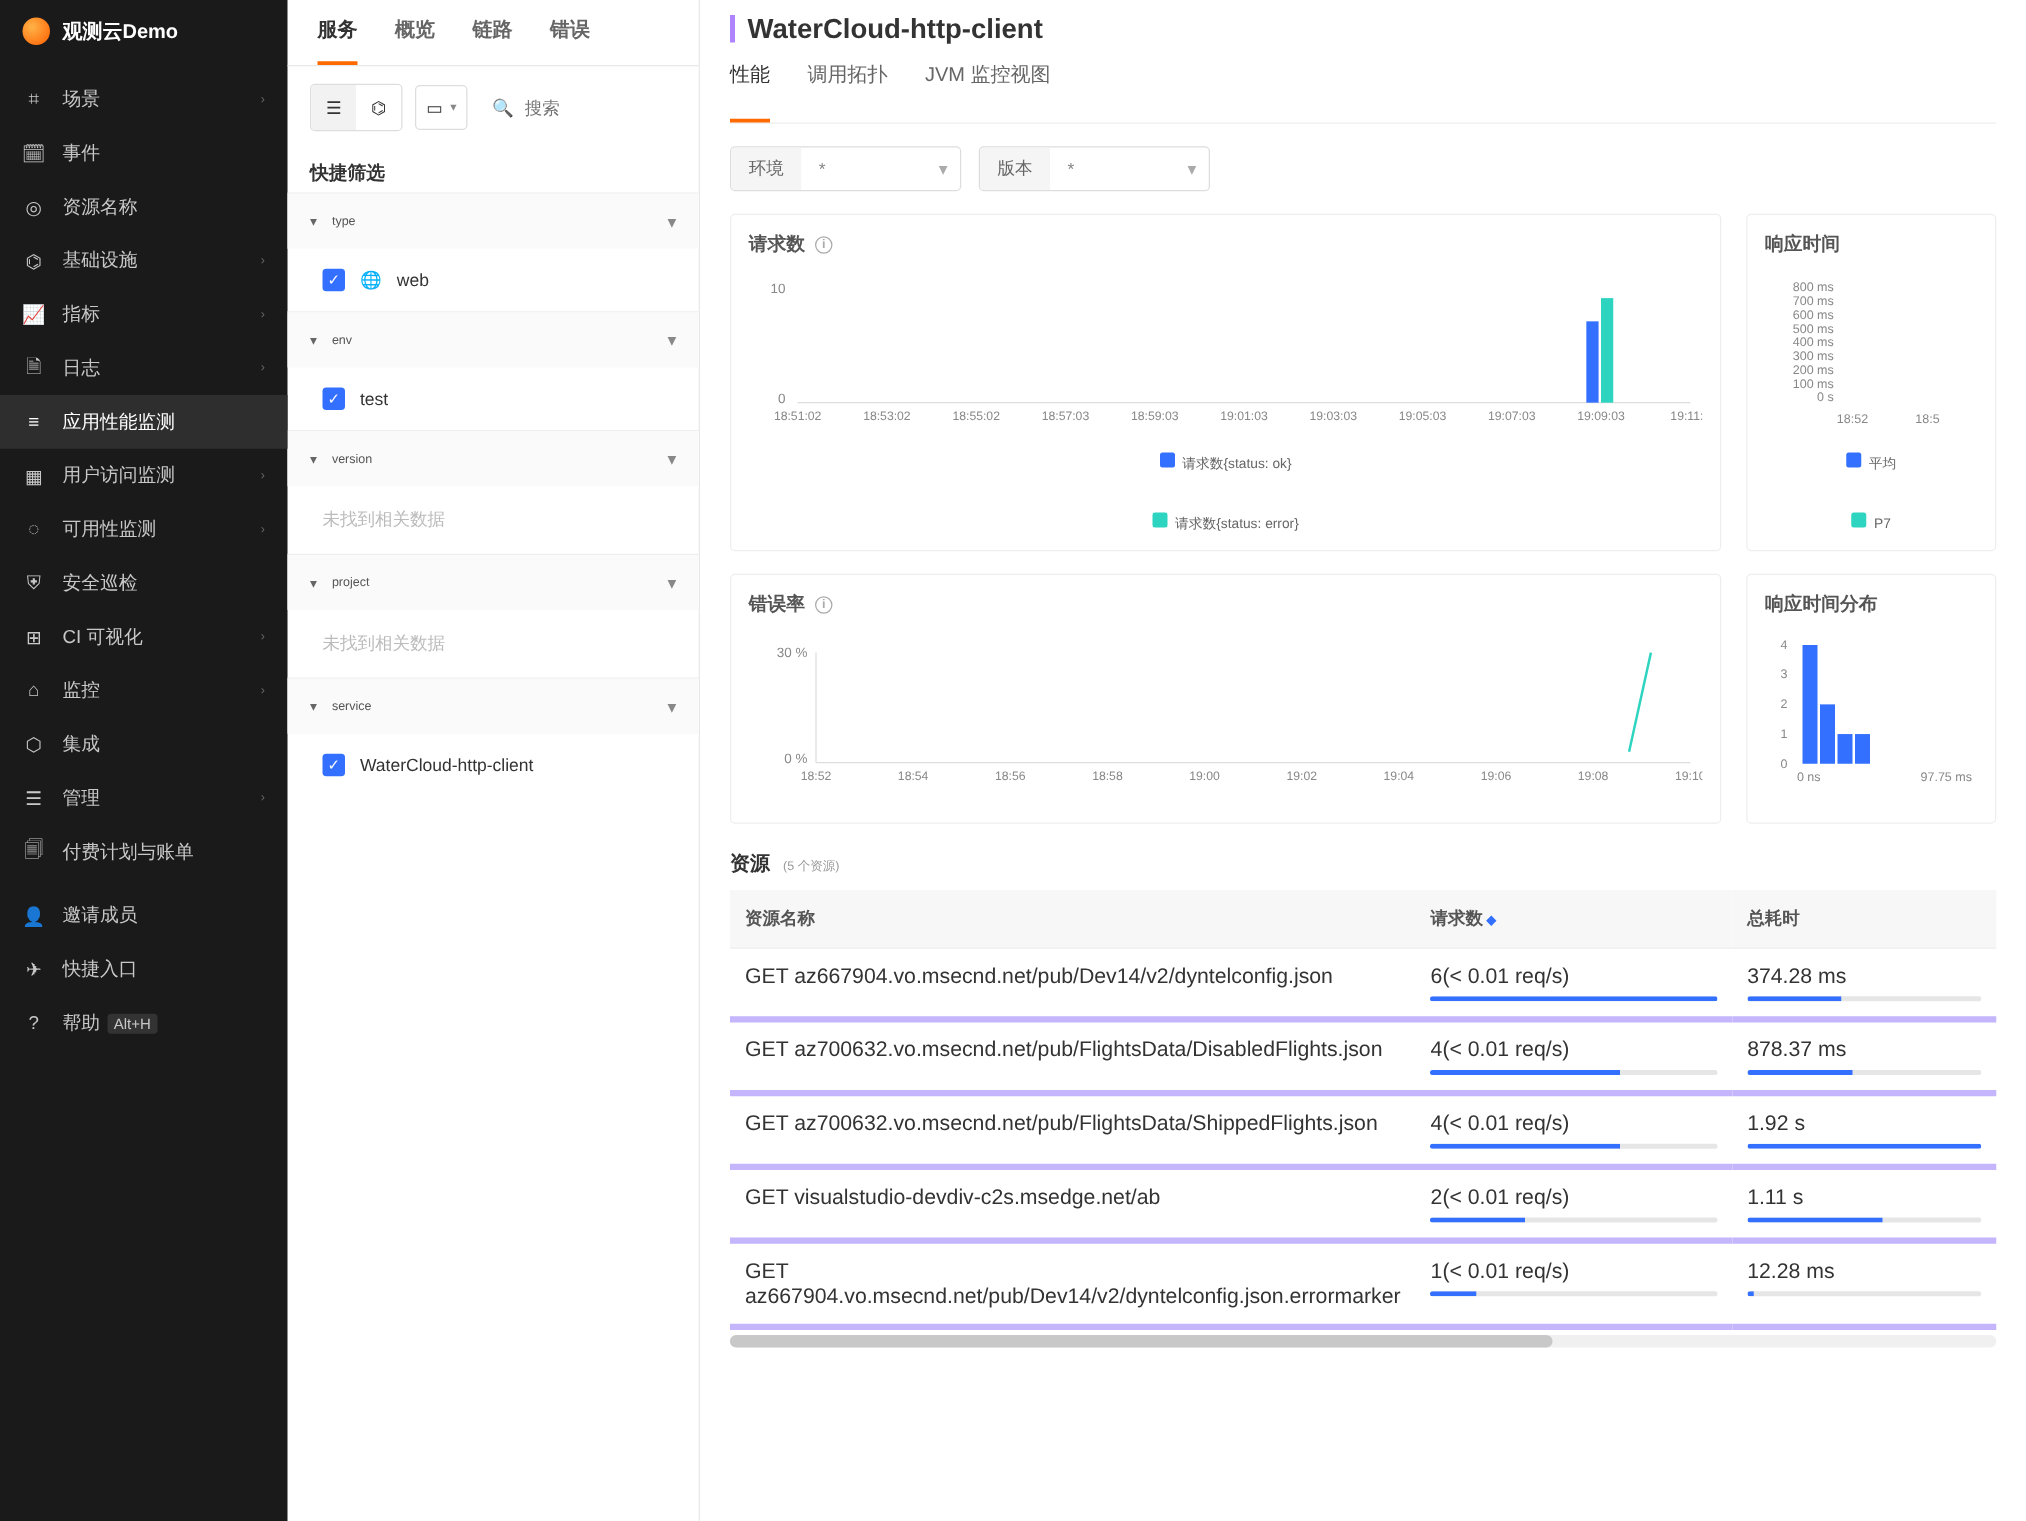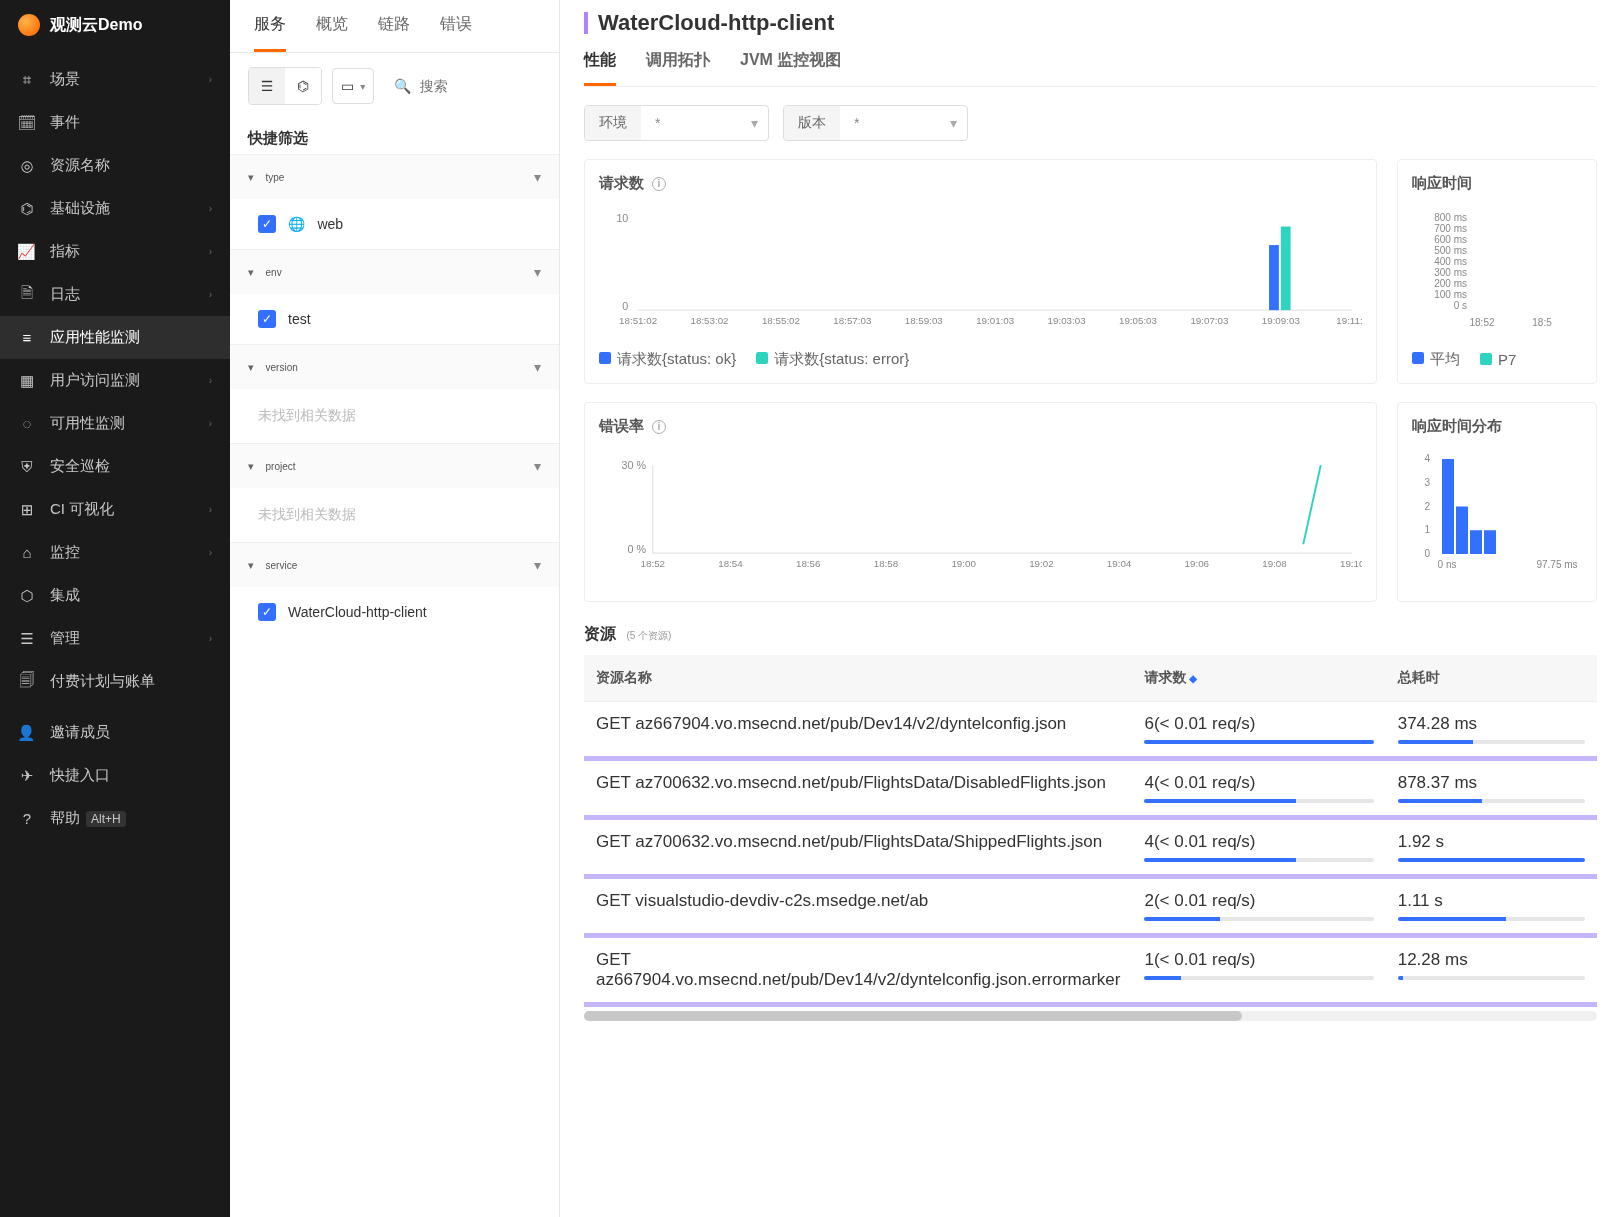--- a/index.html
+++ b/index.html
@@ -15,21 +15,21 @@
 .nav-item.active { background: #2e2e2e; color: #fff; }
 .nav-icon { width: 18px; height: 18px; display: inline-flex; align-items: center; justify-content: center; font-size: 15px; }
 .nav-label { flex: 1; font-size: 15px; }
 .nav-chev { font-size: 10px; color: #666; }
 .nav-bottom { padding-bottom: 16px; }
 .nav-help-sc { background: #333; padding: 1px 5px; border-radius: 3px; font-size: 12px; margin-left: 6px; }
 
 
 .filter-panel { width: 330px; border-right: 1px solid #e8e8e8; display: flex; flex-direction: column; }
 .top-tabs { display: flex; gap: 30px; padding: 14px 24px 0; border-bottom: 1px solid #e8e8e8; }
-.top-tab { padding-bottom: 14px; font-size: 16px; font-weight: 400; color: #666; cursor: pointer; }
+.top-tab { padding-bottom: 14px; font-size: 16px; font-weight: 700; color: #666; cursor: pointer; }
 .top-tab.active { color: #333; border-bottom: 3px solid #ff6a00; }
 .toolbar { display: flex; align-items: center; gap: 10px; padding: 14px 18px; }
 .tb-btn-group { display: flex; border: 1px solid #ddd; border-radius: 4px; overflow: hidden; }
 .tb-btn { width: 36px; height: 36px; display: flex; align-items: center; justify-content: center; cursor: pointer; background: #fff; }
 .tb-btn.active { background: #f2f2f2; }
 .tb-select { display: flex; align-items: center; gap: 6px; border: 1px solid #ddd; border-radius: 4px; padding: 0 8px; height: 36px; cursor: pointer; }
 .tb-search { display: flex; align-items: center; gap: 8px; padding: 0 10px; height: 36px; flex: 1; color: #aaa; }
 .tb-search input { border: none; outline: none; font-size: 14px; width: 100%; color: #333; }
 .filter-title { padding: 10px 18px 6px; font-size: 15px; font-weight: 600; }
 .filter-group { border-top: 1px solid #eee; }
@@ -41,37 +41,37 @@
 .filter-item { display: flex; align-items: center; gap: 12px; padding: 6px 10px; }
 .chk { width: 18px; height: 18px; border-radius: 3px; background: #3370ff; display: flex; align-items: center; justify-content: center; color: #fff; font-size: 12px; }
 .no-data { color: #bbb; padding: 8px 10px; }
 
 
 .detail { flex: 1; overflow: hidden; display: flex; flex-direction: column; }
 .detail-head { padding: 10px 24px 0; }
 .detail-title { font-size: 22px; font-weight: 600; display: flex; align-items: center; gap: 10px; }
 .title-bar { width: 4px; height: 22px; background: #b084ff; }
 .detail-tabs { display: flex; gap: 30px; margin-top: 14px; border-bottom: 1px solid #eee; }
-.d-tab { padding-bottom: 12px; font-size: 16px; font-weight: 700; color: #666; cursor: pointer; }
+.d-tab { padding-bottom: 24px; font-size: 16px; font-weight: 400; color: #666; cursor: pointer; }
 .d-tab.active { color: #333; border-bottom: 3px solid #ff6a00; }
 .detail-body { padding: 18px 24px; flex: 1; overflow: auto; }
 .filters-row { display: flex; gap: 14px; margin-bottom: 18px; }
 .combo { display: flex; border: 1px solid #ddd; border-radius: 4px; height: 36px; overflow: hidden; }
 .combo-label { background: #f5f5f5; padding: 0 14px; display: flex; align-items: center; color: #666; }
 .combo-val { padding: 0 14px; display: flex; align-items: center; min-width: 100px; color: #888; }
 .combo-chev { padding: 0 10px; display: flex; align-items: center; color: #aaa; }
 
 .charts-row { display: flex; gap: 20px; }
 .chart-card { border: 1px solid #eee; border-radius: 4px; padding: 14px; }
 .chart-card.wide { flex: 1; }
 .chart-card.narrow { width: 200px; }
 .chart-title { font-size: 15px; font-weight: 600; margin-bottom: 8px; display: flex; align-items: center; gap: 8px; color: #555; }
 .info-icon { width: 14px; height: 14px; border: 1px solid #aaa; border-radius: 50%; font-size: 10px; display: inline-flex; align-items: center; justify-content: center; color: #aaa; }
 .chart-svg { width: 100%; height: 140px; }
-.legend { display: flex; gap: 20px; margin-top: 6px; font-size: 15px; color: #666; align-items: center; }
+.legend { display: flex; gap: 32px; margin-top: 6px; font-size: 11px; color: #666; align-items: center; flex-direction: column; }
 .sw { width: 12px; height: 12px; display: inline-block; border-radius: 2px; margin-right: 6px; }
 
 .res-section { margin-top: 22px; }
 .res-title { font-size: 16px; font-weight: 600; margin-bottom: 10px; }
 .res-sub { font-size: 10px; color: #999; font-weight: 400; margin-left: 6px; }
 .table { width: 100%; border-collapse: collapse; }
 .table th { text-align: left; padding: 14px 12px; background: #f7f7f7; font-weight: 600; color: #555; border-bottom: 1px solid #eee; }
 .table td { padding: 12px 12px; border-bottom: 5px solid #c4b5fd; font-size: 17px; vertical-align: top; }
 .col-name { width: 50%; }
 .col-req { width: 25%; }

